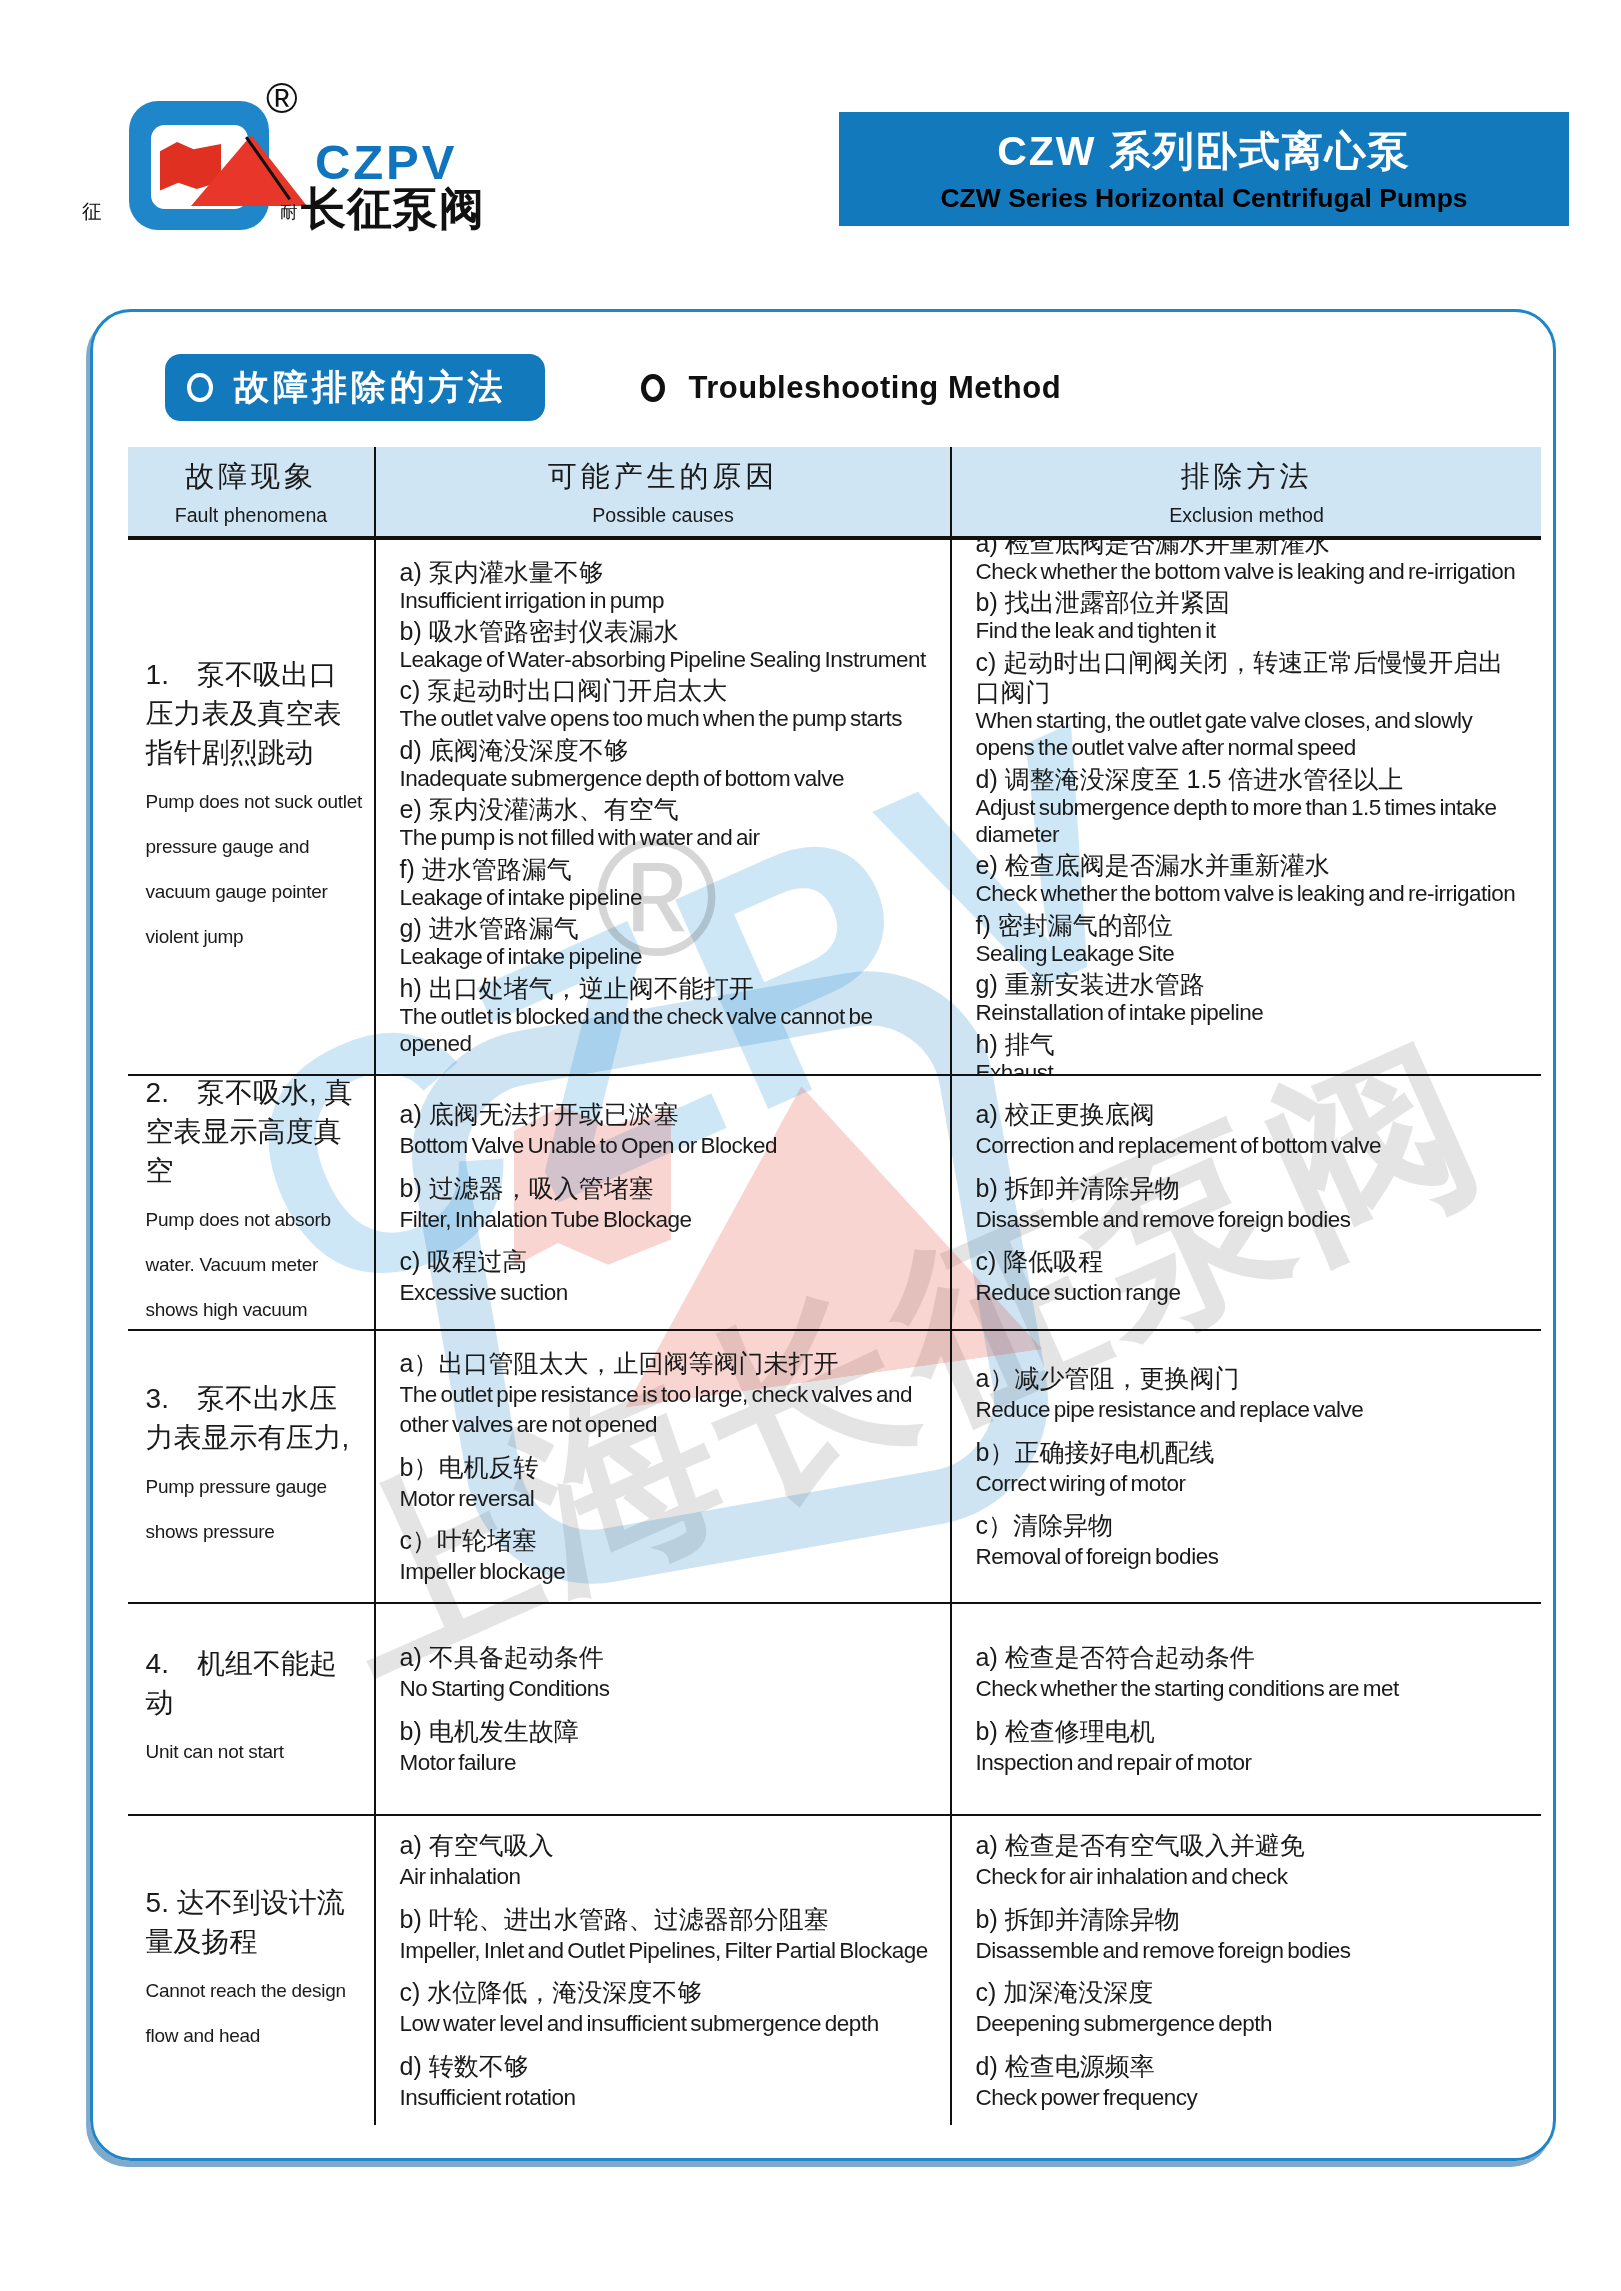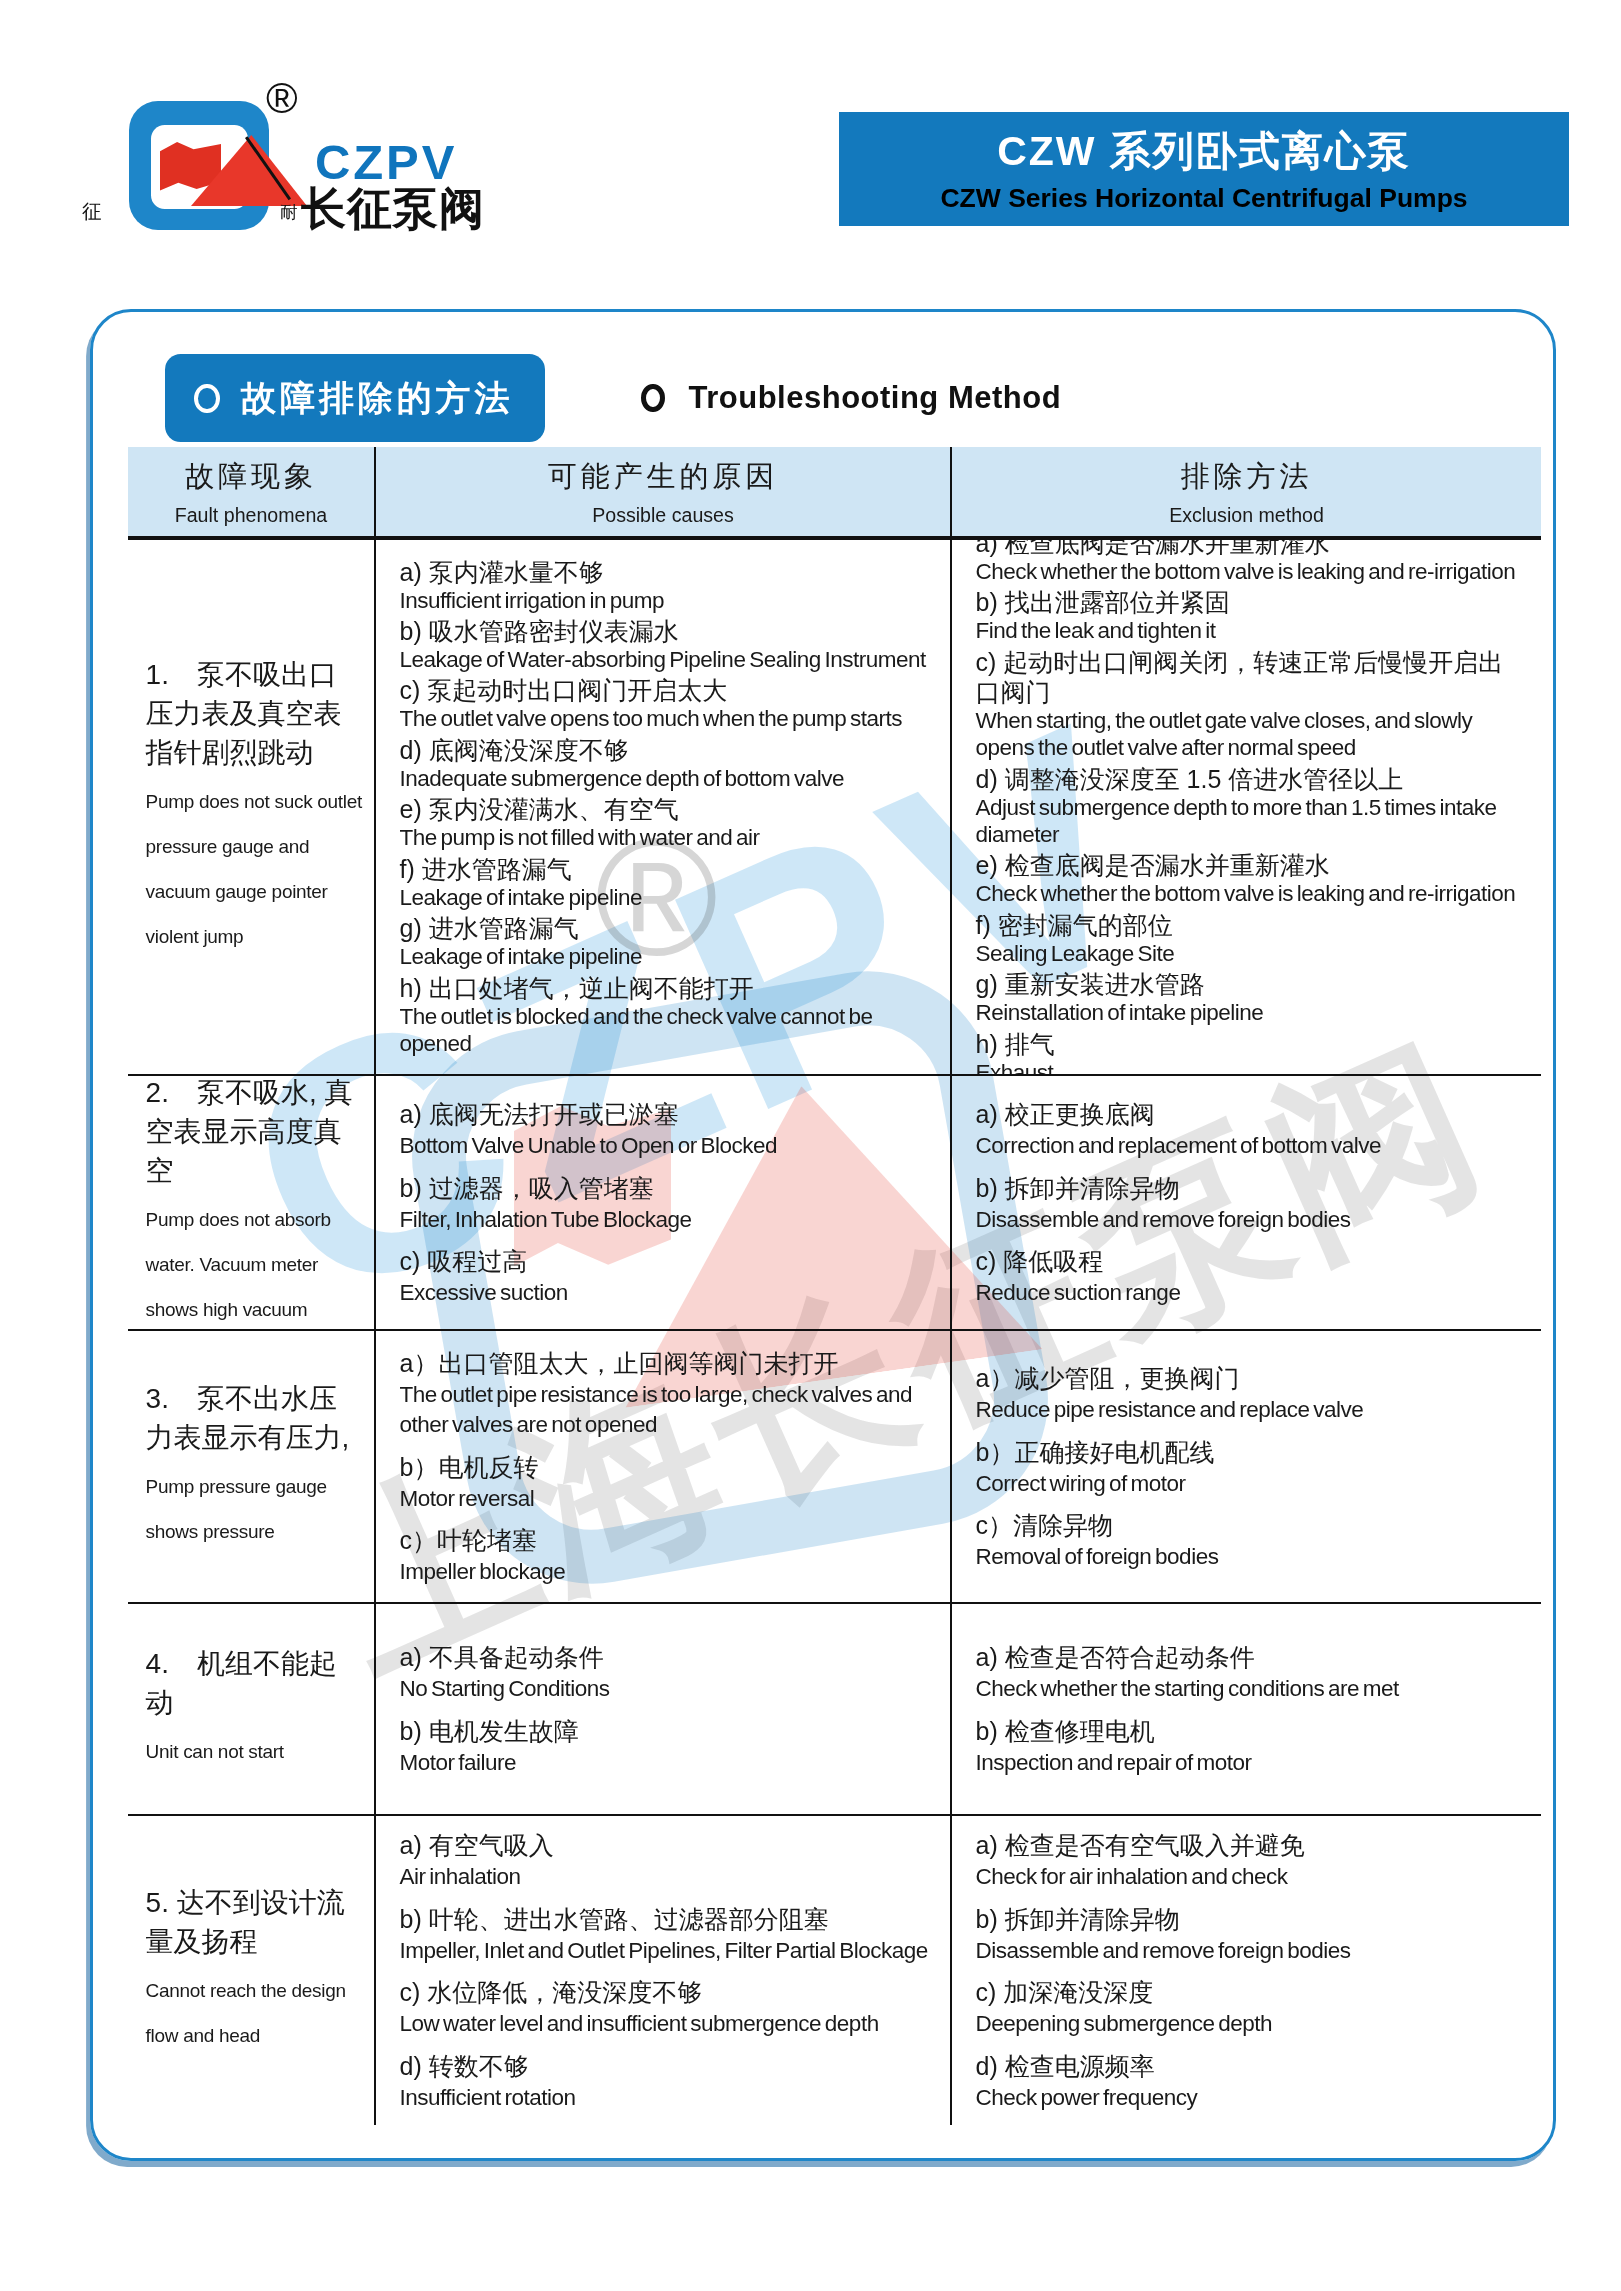--- a/index.html
+++ b/index.html
@@ -56,22 +56,22 @@
   .wm-czpv { left:137px; top:510px; font-size:333px; font-weight:700;
     color:rgba(125,193,234,0.38); transform:rotate(-24deg); letter-spacing:13.7px;
     white-space:nowrap; }
   .wm-cn { left:196px; top:912px; font-size:196px; font-weight:700;
     color:rgba(90,90,90,0.16); transform:rotate(-24deg); letter-spacing:9.8px;
     white-space:nowrap; }
 
   
   .section-row { position:absolute; left:72px; top:42px; display:flex; align-items:center;
     z-index:2; }
-  .pill { width:380px; height:88px; background:#1379bd; border-radius:15.7px;
-    display:flex; align-items:center; padding-left:29px; gap:21.6px; }
+  .pill { width:380px; height:67px; background:#1379bd; border-radius:15.7px;
+    display:flex; align-items:center; padding-left:22px; gap:21.6px; }
   .pill-circle { width:25.5px; height:29px; border:4.9px solid #fff; border-radius:50%; }
   .pill-text { color:#fff; font-size:35px; font-weight:700; letter-spacing:3.9px; }
   .sec-en { display:flex; align-items:center; gap:24px; margin-left:96px; }
   .sec-en-circle { width:23.5px; height:28px; border:5.9px solid #111; border-radius:50%; }
   .sec-en-text { color:#111; font-size:31px; font-weight:700; letter-spacing:0.5px; }
 
   
   .table { position:absolute; left:35px; top:135px; width:1413px; z-index:2; }
   .t-head { display:grid; grid-template-columns:246px 576px 591px; background:#cfe5f4;
     border-bottom:4.9px solid #111; height:93px; }

